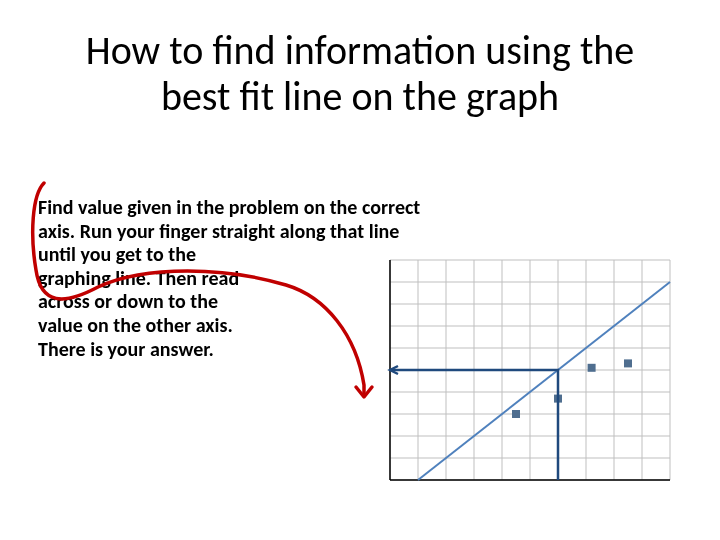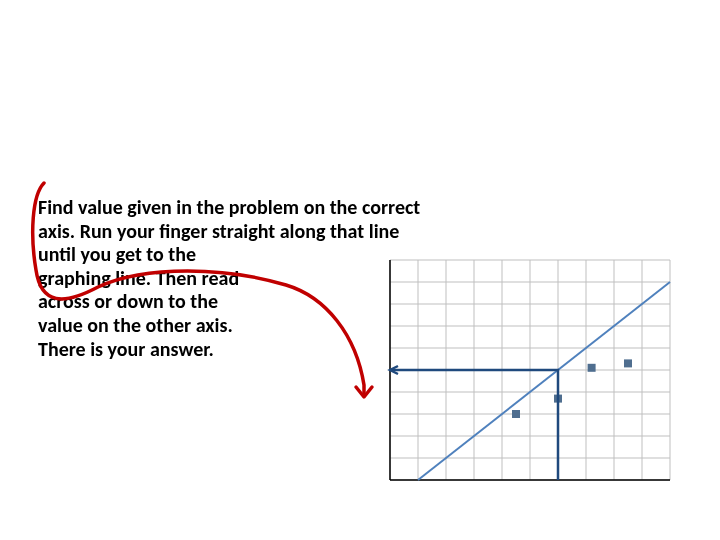--- a/index.html
+++ b/index.html
@@ -52,20 +52,22 @@
     width: 360px;
     height: 250px;
     pointer-events: none;
   }
 </style>
 </head>
 <body>
 
 <div class="slide">
 
+  <div class="title">How to find information using the
+best fit line on the graph</div>
 
   <div class="body">Find value given in the problem on the correct
    axis.  Run your finger straight along that line
    until you get to the
 graphing line.  Then read
 across or down to the
 value on the other axis.
 There is your answer.</div>
 
   <svg class="chart" viewBox="0 0 320 260">

